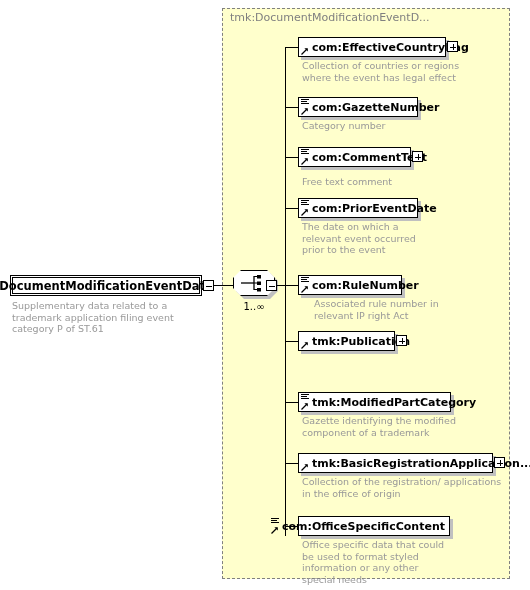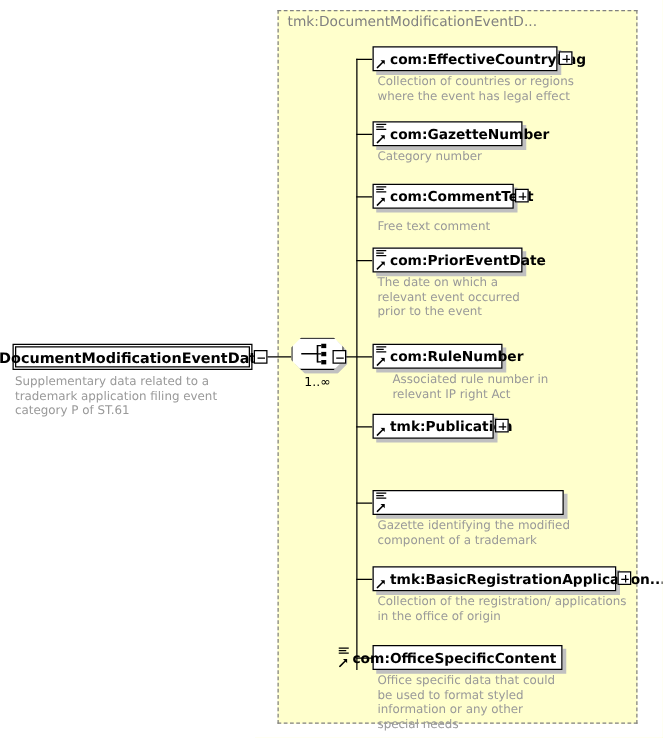--- a/index.html
+++ b/index.html
@@ -274,20 +274,21 @@
         <span class="lines-icon">
             <i></i>
             <i></i>
             <i></i>
           </span>
         <svg class="arrow-icon" viewBox="0 0 7 7">
           <line x1="0.5" y1="6.5" x2="6" y2="1" stroke="#000" stroke-width="1.2"></line>
           <polygon points="6.8,0.2 6.8,3.6 3.4,0.2" fill="#000"></polygon>
         </svg>
       </div>
+      <span class="elabel">tmk:ModifiedPartCategory</span>
     </div>
   </div>
   <div class="el-desc" style="left:302px;top:415px;width:170px;">Gazette identifying the modified component of a trademark</div>
 
   <div class="hline" style="left:285px;top:463px;width:13px;"></div>
   <div class="el" style="left:298px;top:453px;">
     <div class="shadow" style="width:195px;"></div>
     <div class="box" style="width:195px;">
       <div class="icons">
         <svg class="arrow-icon" viewBox="0 0 7 7">

